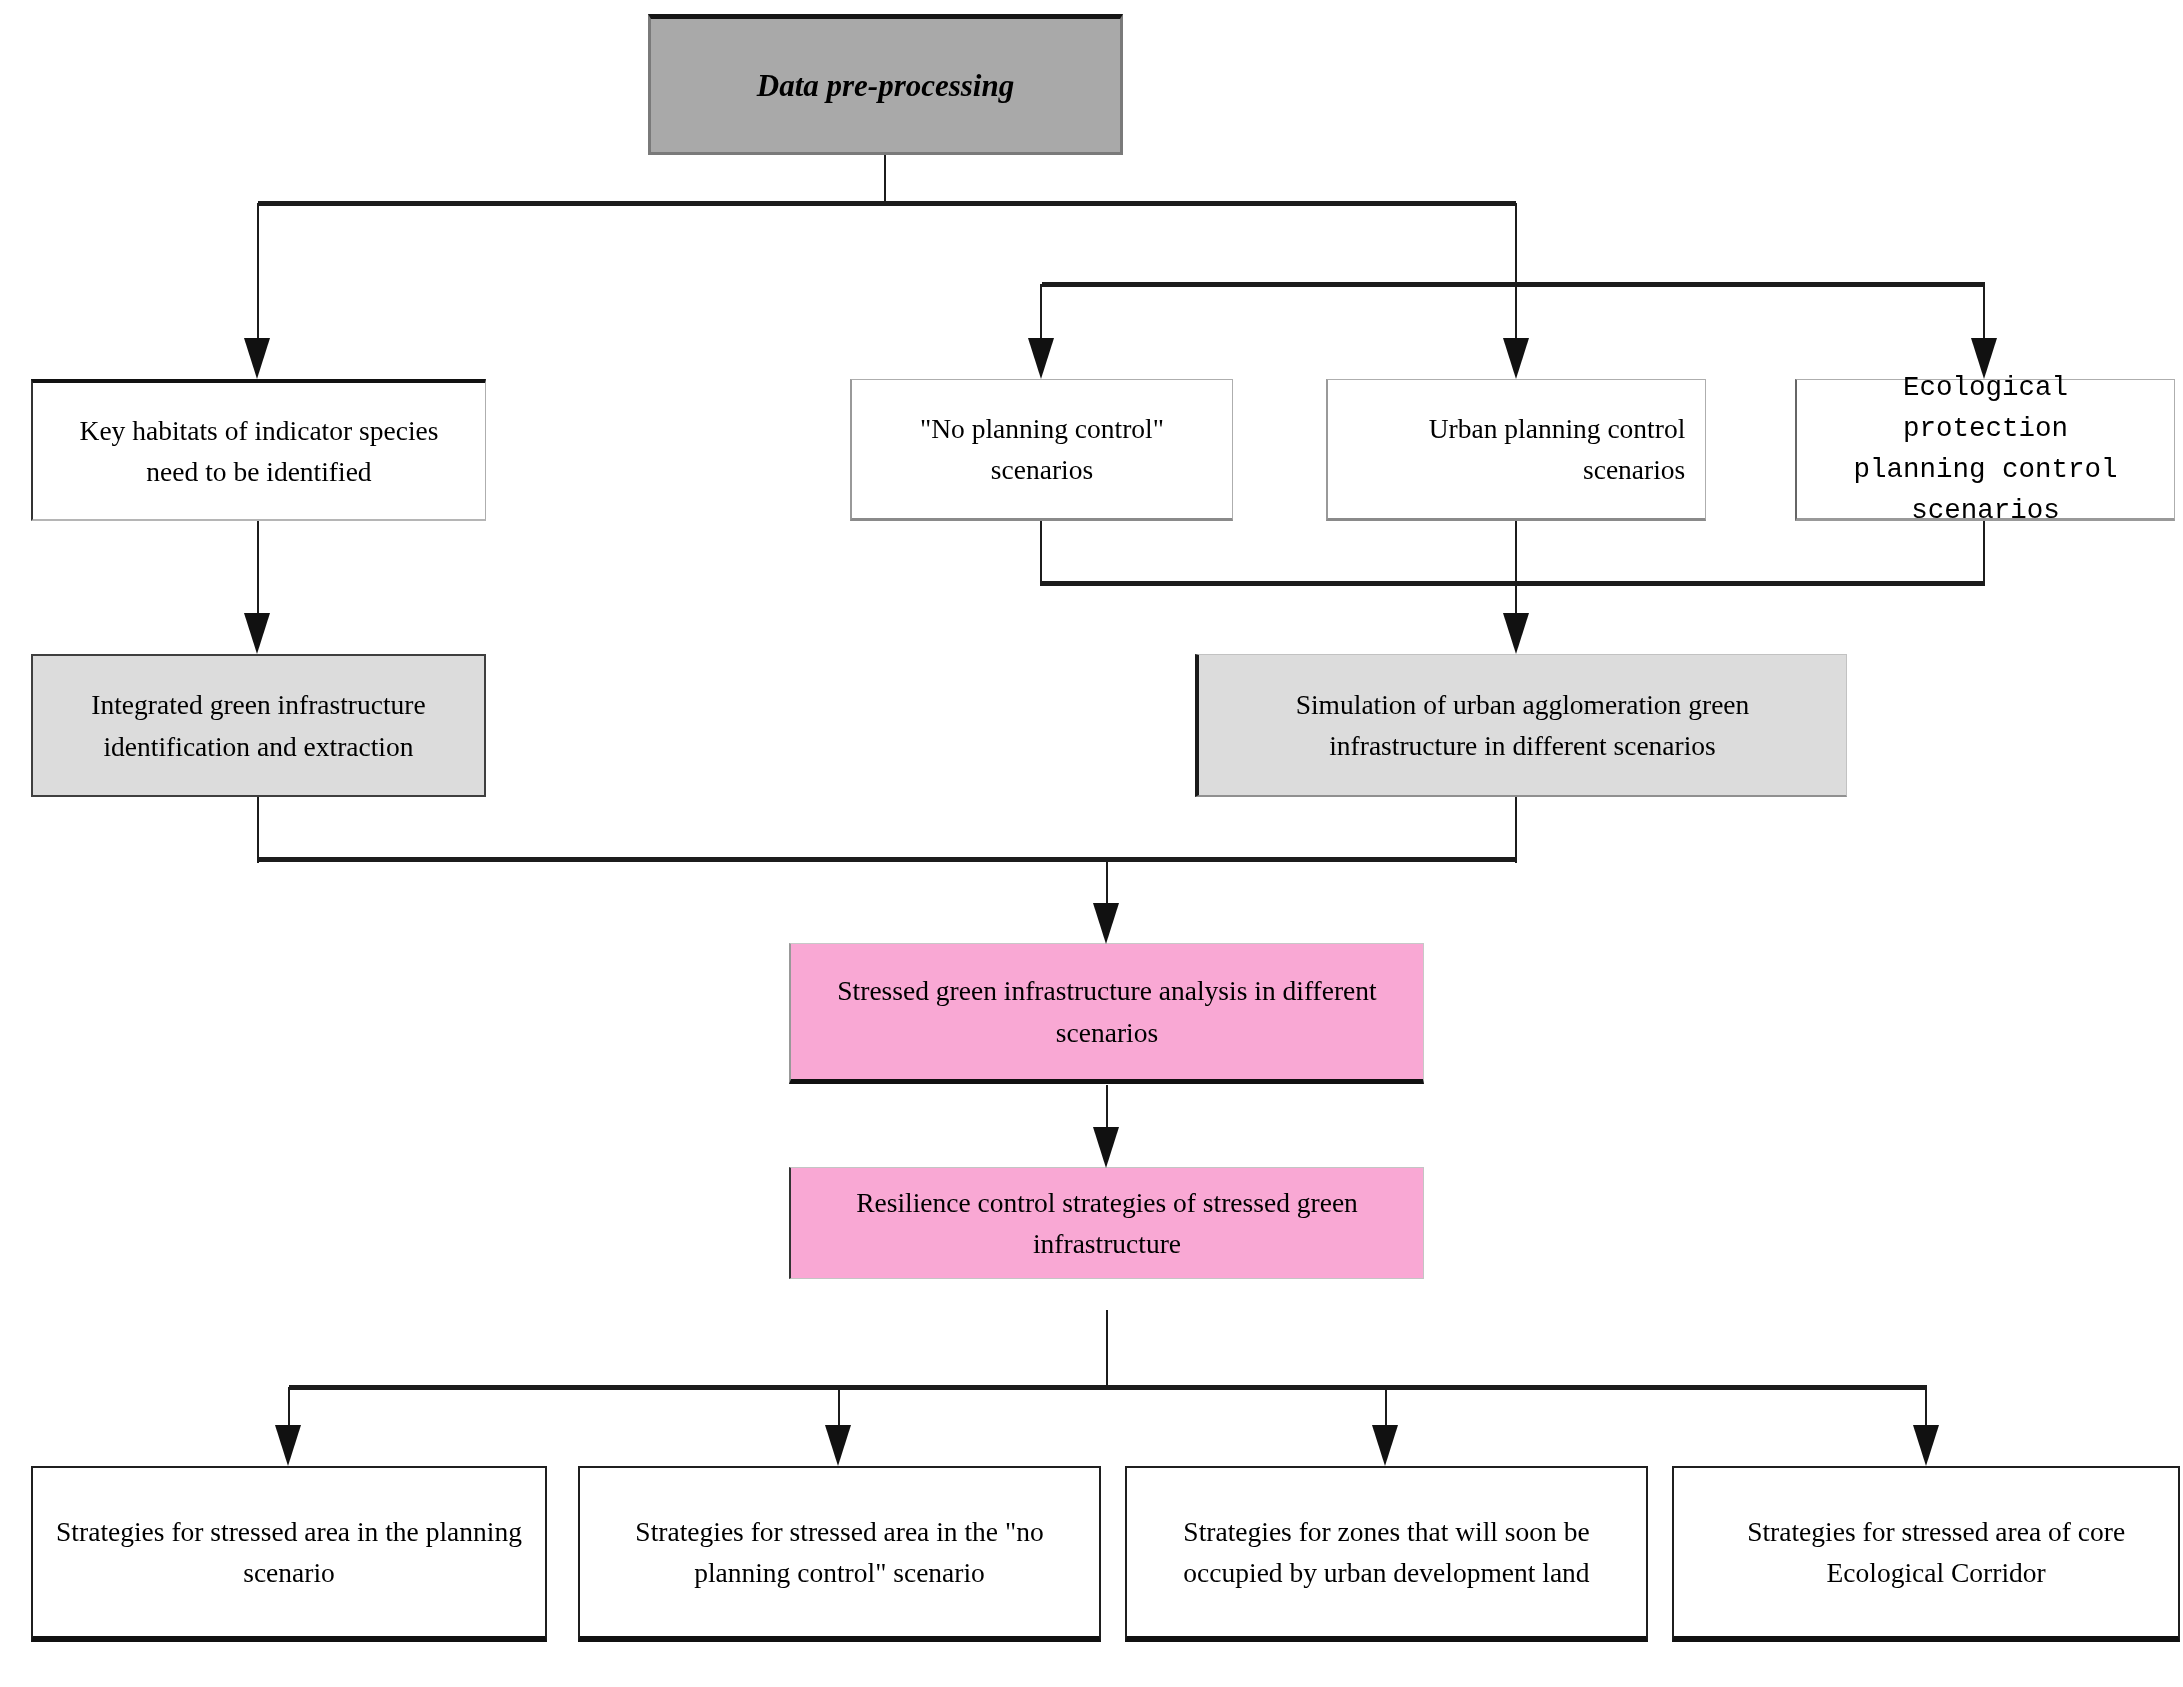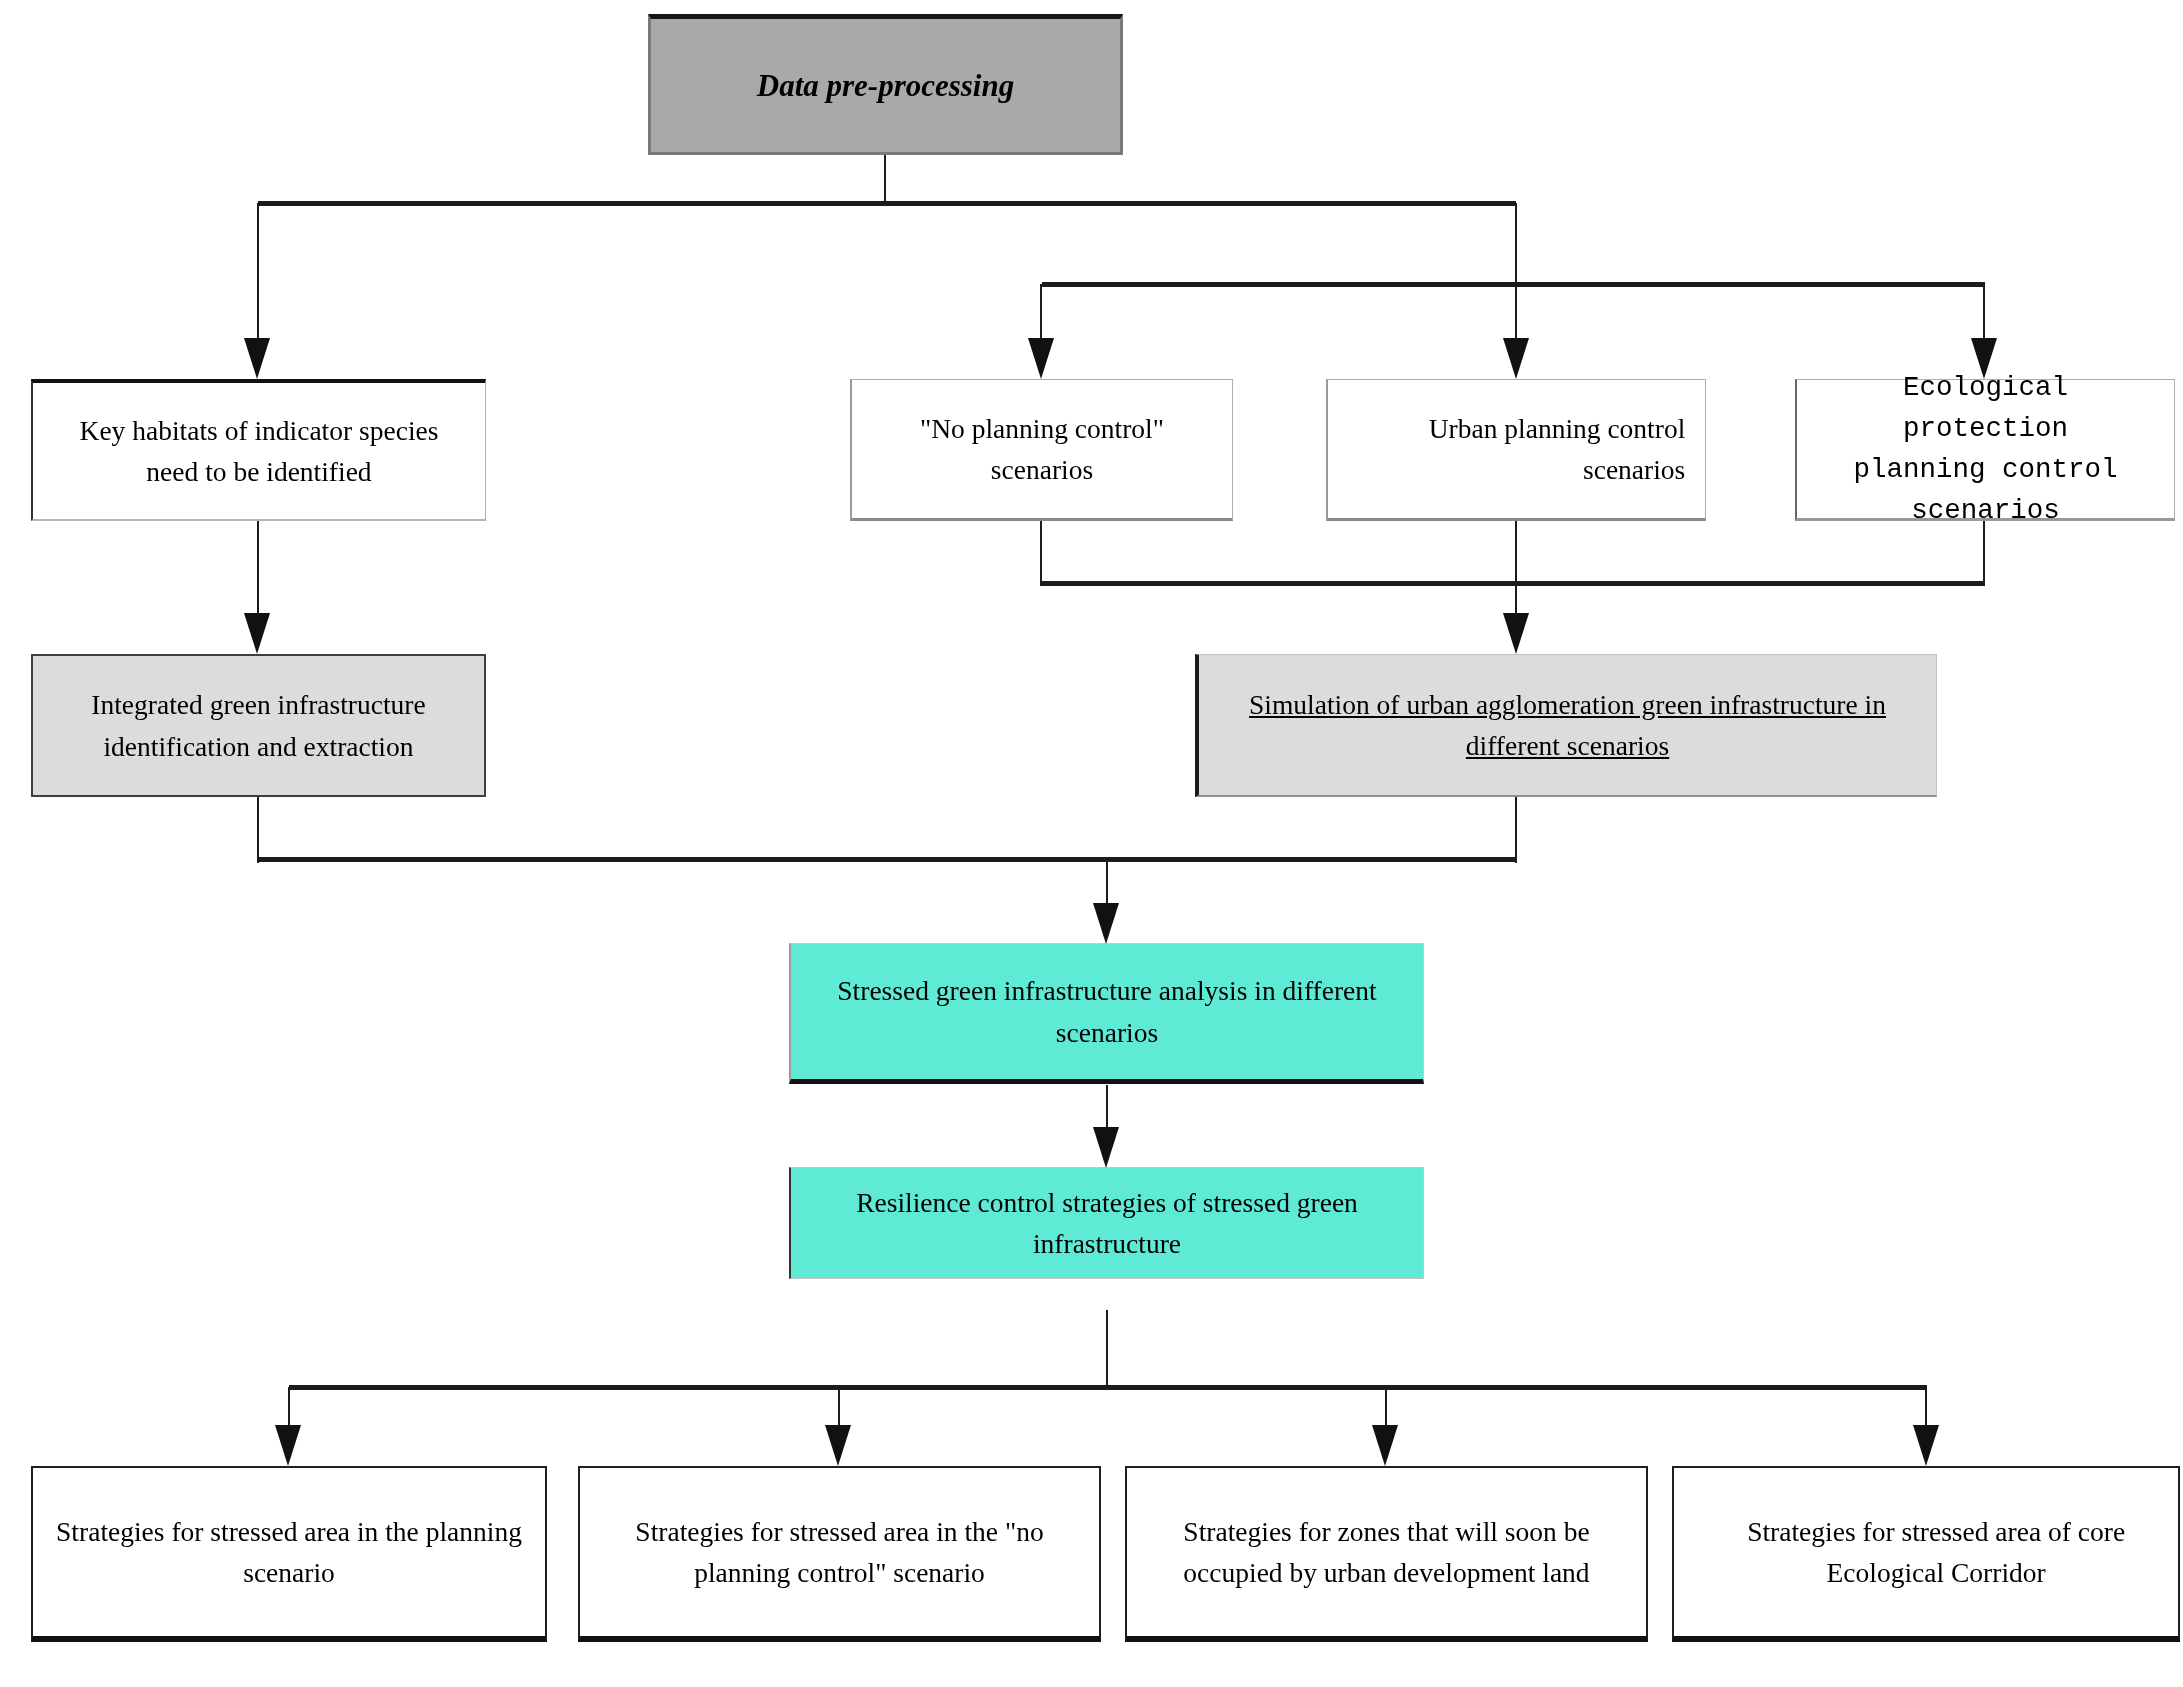--- a/index.html
+++ b/index.html
@@ -8,35 +8,35 @@
   .canvas{position:absolute;left:0;top:0;width:2183px;height:1687px;background:#fff;}
 
   
   .node{position:absolute;box-sizing:border-box;display:flex;align-items:center;
         justify-content:center;text-align:center;font-size:27.5px;line-height:1.5;
         padding:0 19.7px;}
   .n-title{background:#a9a9a9;border:3.3px solid #7a7a7a;border-top:5.9px solid #151515;
            font-weight:bold;font-size:31px;}
   .n-white{background:#ffffff;border:1.3px solid #aeaeae;}
   .n-light{background:#dcdcdc;}
-  .n-mid{background:#5eead4;}
+  .n-mid{background:#f9a8d4;}
   .n-strat{background:#ffffff;border:2.6px solid #1f1f1f;border-bottom:6.6px solid #111;}
 
   #n-pre{left:648px;top:14.4px;width:475px;height:141px;font-style:italic;}
   #n-key{left:31px;top:379px;width:455px;height:142px;padding:0 30px;
          border-top:4.6px solid #111;border-left:2px solid #333;border-bottom:2px solid #b5b5b5;}
   #n-nop{left:850px;top:379px;width:383px;height:142px;
          border-left:2px solid #999;border-bottom:3.3px solid #8a8a8a;}
   #n-urb{left:1326px;top:379px;width:380px;height:142px;
          border-left:2px solid #999;border-bottom:3.3px solid #8a8a8a;text-align:right;}
   #n-eco{left:1795px;top:379px;width:380px;height:142px;padding:0 47px;
          border-left:2.6px solid #666;border-bottom:3.3px solid #999;font-family:Liberation Mono, monospace;}
   #n-int{left:31px;top:654px;width:455px;height:143px;border:2.6px solid #3f3f3f;}
-  #n-sim{left:1195px;top:654px;width:742px;height:143px;border:1.3px solid #c2c2c2;
-         border-left:4.6px solid #1a1a1a;border-bottom:2.6px solid #909090;text-decoration:underline;}
+  #n-sim{left:1195px;top:654px;width:652px;height:143px;border:1.3px solid #c2c2c2;
+         border-left:4.6px solid #1a1a1a;border-bottom:2.6px solid #909090;}
   #n-str{left:789px;top:943px;width:635px;height:141px;border:1.3px solid #c8c8c8;
          border-bottom:5.2px solid #111;border-left:2px solid #999;}
   #n-res{left:789px;top:1167px;width:635px;height:112px;border:1.3px solid #c4c4c4;
          border-left:2.6px solid #333;}
   #n-s1{left:31px;top:1466px;width:516px;height:176px;}
   #n-s2{left:578px;top:1466px;width:523px;height:176px;}
   #n-s3{left:1125px;top:1466px;width:523px;height:176px;padding:0 30px;}
   #n-s4{left:1672px;top:1466px;width:508px;height:176px;padding-left:40px;}
 
   

